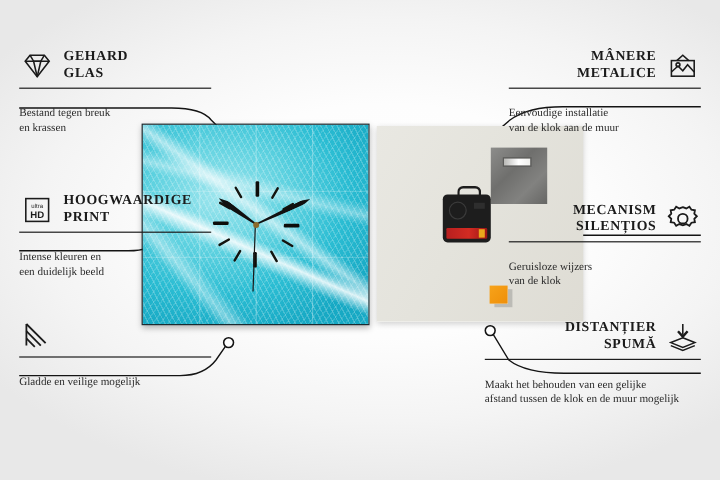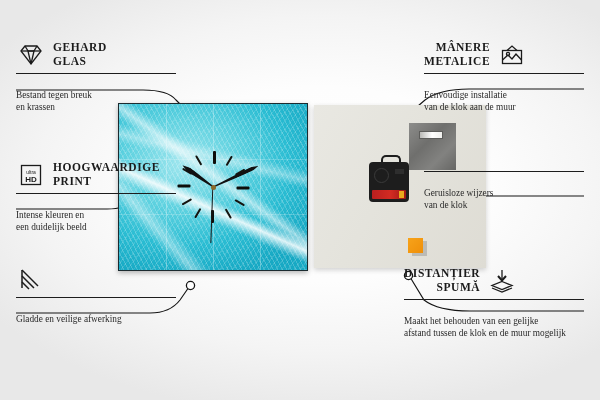--- a/index.html
+++ b/index.html
@@ -10,21 +10,21 @@
   }
   #stage{
     position:relative;width:600px;height:400px;overflow:hidden;
     background:
       radial-gradient(ellipse 62% 58% at 50% 46%, #ffffff 0%, #fdfdfd 42%, #f4f4f4 72%, #e8e8e8 100%);
     padding-left: 43px;
   }
   
   .feature{position:absolute;}
   .fhead{display:flex;align-items:center;gap:7px;}
-  .fhead.right{justify-content:flex-start;}
+  .fhead.right{justify-content:flex-end;}
   .ficon{width:30px;height:30px;flex:0 0 30px;display:flex;align-items:center;justify-content:center;}
   .ficon svg{display:block;}
   .ftitle{
     font-family:"Liberation Serif", serif;
     font-size:11.5px;font-weight:700;letter-spacing:.55px;
     color:#1b1b1b;line-height:1.18;text-transform:uppercase;
   }
   .feature.left .ftitle{text-align:left;}
   .feature.right .ftitle{text-align:right;}
   .rule{height:1px;background:#1d1d1d;margin-top:3px;}
@@ -243,21 +243,21 @@
             <g fill="none" stroke="#1b1b1b" stroke-width="1.5">
           <path d="M5 3 L21 19"></path>
               <path d="M5 9 L17 21"></path>
               <path d="M5 15 L12 22"></path>
               <path d="M5 3 V21"></path>
         </g>
           </svg>
       </span>
     </div>
     <div class="rule"></div>
-    <div class="fdesc">Gladde en veilige afwerking</div>
+    <div class="fdesc">Gladde en veilige mogelijk</div>
   </div>
 
   <div class="feature right" style="left:424px;top:40px;width:160px;">
     <div class="fhead right">
       <span class="ftitle">MÂNERE<br>METALICE</span>
       <span class="ficon">
         <svg width="28" height="24" viewBox="0 0 28 24">
             <g fill="none" stroke="#1b1b1b" stroke-width="1.3">
           <rect x="4.5" y="7.5" width="19" height="13"></rect>
           <path d="M4.5 17 L10 12 L14 16 L18 11 L23.5 17"></path>
@@ -265,20 +265,31 @@
           <path d="M9 7.5 L14 3 L19 7.5"></path>
         </g>
           </svg>
       </span>
     </div>
     <div class="rule"></div>
     <div class="fdesc">Eenvoudige installatie<br>van de klok aan de muur</div>
   </div>
 
   <div class="feature right" style="left:424px;top:168px;width:160px;">
+    <div class="fhead right">
+      <span class="ftitle">MECANISM<br>SILENȚIOS</span>
+      <span class="ficon">
+        <svg width="28" height="26" viewBox="0 0 28 26">
+            <g fill="none" stroke="#1b1b1b" stroke-width="1.5">
+          <path d="M14 2.6 l2.9 1.1 2.6-1.4 1.7 2.5 2.9 .4 -.5 2.9 2.1 2.1 -2.1 2.1 .5 2.9 -2.9 .4 -1.7 2.5 -2.6-1.4 -2.9 1.1 -2.9-1.1 -2.6 1.4 -1.7-2.5 -2.9-.4 .5-2.9 -2.1-2.1 2.1-2.1 -.5-2.9 2.9-.4 1.7-2.5 2.6 1.4 Z"></path>
+          <circle cx="14" cy="12.2" r="4"></circle>
+        </g>
+          </svg>
+      </span>
+    </div>
     <div class="rule"></div>
     <div class="fdesc">Geruisloze wijzers<br>van de klok</div>
   </div>
 
   <div class="feature right" style="left:404px;top:266px;width:180px;">
     <div class="fhead right">
       <span class="ftitle">DISTANȚIER<br>SPUMĂ</span>
       <span class="ficon">
         <svg width="28" height="26" viewBox="0 0 28 26">
             <g fill="none" stroke="#1b1b1b" stroke-width="1.3">

